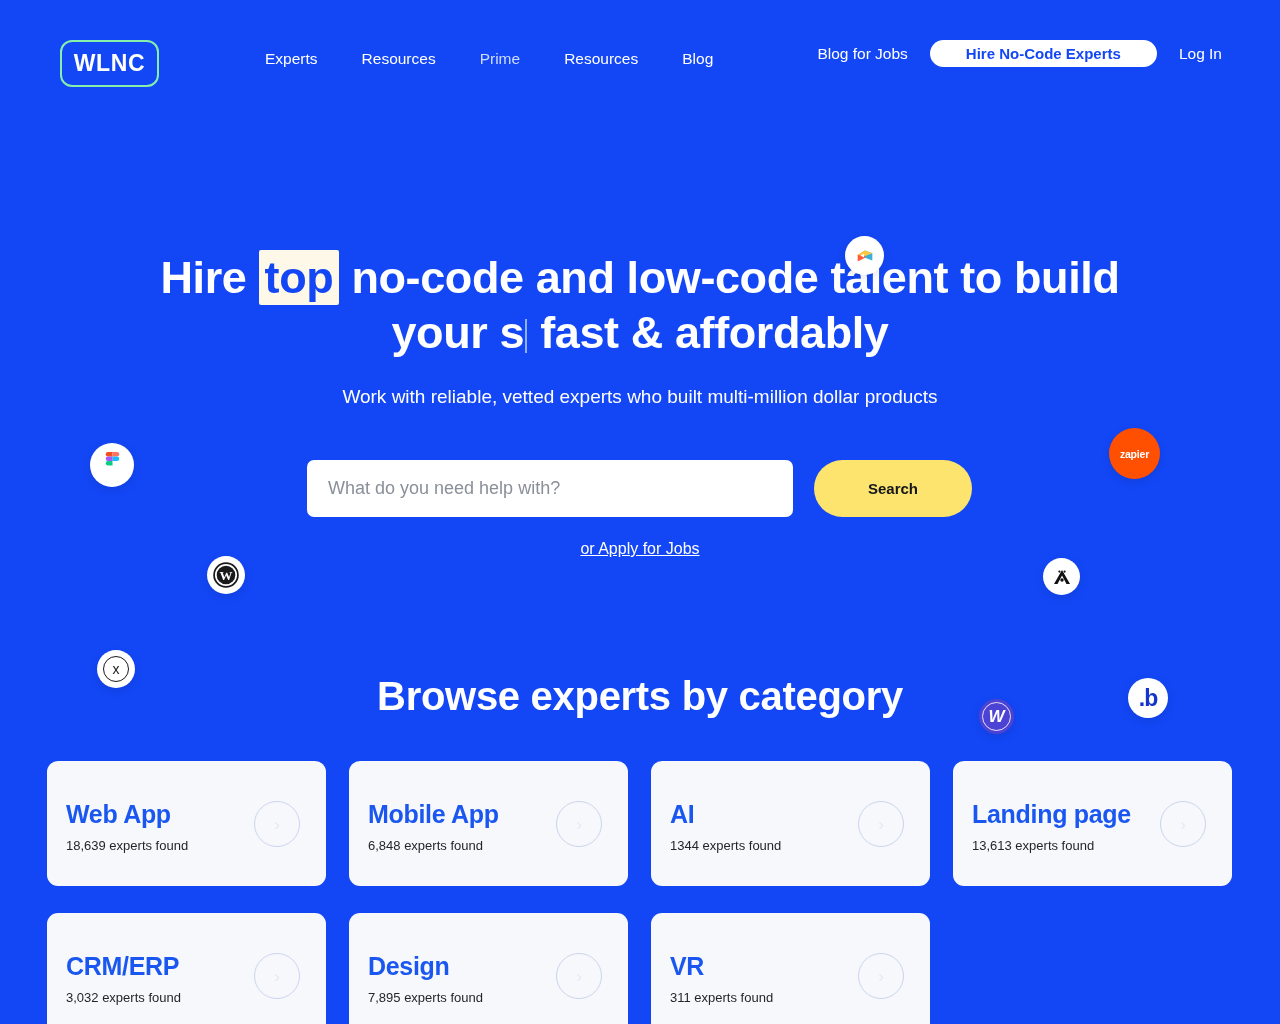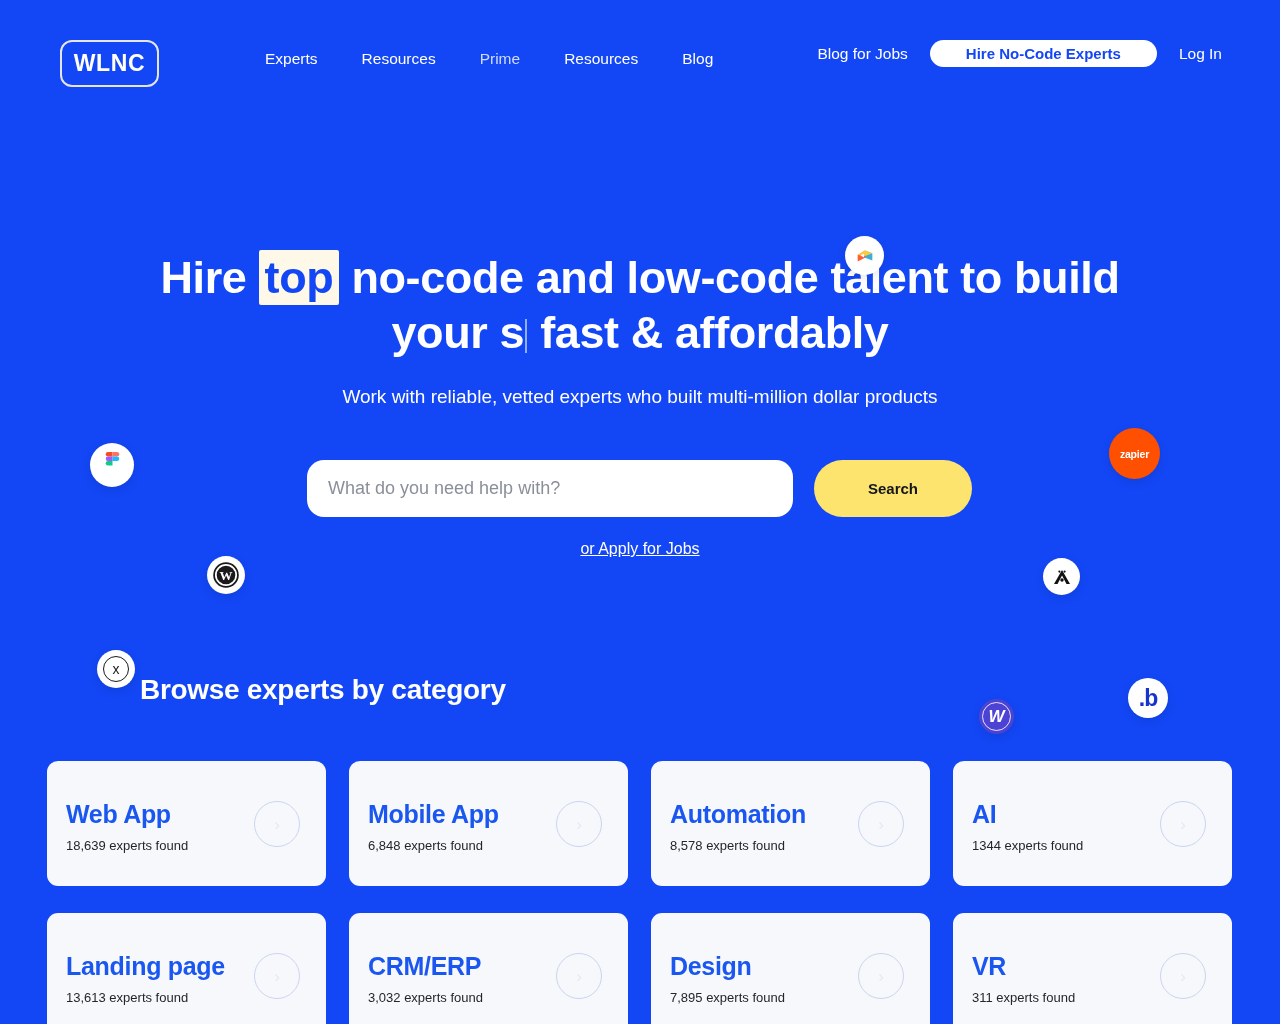--- a/index.html
+++ b/index.html
@@ -27,21 +27,21 @@
     display: flex;
     align-items: flex-start;
   }
 
   .logo {
     position: absolute;
     left: 60px;
     top: 40px;
     width: 99px;
     height: 47px;
-    border: 2px solid #e5e5e5;
+    border: 2px solid #86efac;
     border-radius: 12px;
     display: flex;
     align-items: center;
     justify-content: center;
     font-size: 23px;
     font-weight: 700;
     letter-spacing: 0.6px;
     color: #ffffff;
     cursor: pointer;
   }
@@ -147,21 +147,21 @@
     top: 338px;
     left: 307px;
     display: flex;
     align-items: center;
     gap: 21px;
   }
   .search-input {
     width: 486px;
     height: 57px;
     border: none;
-    border-radius: 17px;
+    border-radius: 7px;
     background: #ffffff;
     padding: 0 21px;
     font-family: inherit;
     font-size: 18px;
     color: #30343c;
     outline: none;
   }
   .search-input::placeholder { color: #8a8f99; }
 
   .search-btn {
@@ -243,21 +243,22 @@
     display: flex; align-items: center; justify-content: center;
     font-size: 14px; font-weight: 400; color: #1a1a1a;
   }
 
   
   .cat-heading {
     position: absolute;
     top: 674px;
     left: 140px;
     width: 1000px;
-    font-size: 28px;
+    text-align: center;
+    font-size: 40px;
     font-weight: 700;
     letter-spacing: -0.3px;
     color: #ffffff;
   }
 
   .cat-grid {
     position: absolute;
     top: 761px;
     left: 47px;
     width: 1186px;
@@ -415,27 +416,20 @@
     </div>
 
     <div class="cat-card">
       <div class="cat-title">Mobile App</div>
       <div class="cat-count">6,848 experts found</div>
       <div class="cat-circle">
           <span class="cat-chevron">›</span>
         </div>
     </div>
 
-    <div class="cat-card">
-      <div class="cat-title">Automation</div>
-      <div class="cat-count">8,578 experts found</div>
-      <div class="cat-circle">
-          <span class="cat-chevron">›</span>
-        </div>
-    </div>
 
     <div class="cat-card">
       <div class="cat-title">AI</div>
       <div class="cat-count">1344 experts found</div>
       <div class="cat-circle">
           <span class="cat-chevron">›</span>
         </div>
     </div>
 
     <div class="cat-card">

